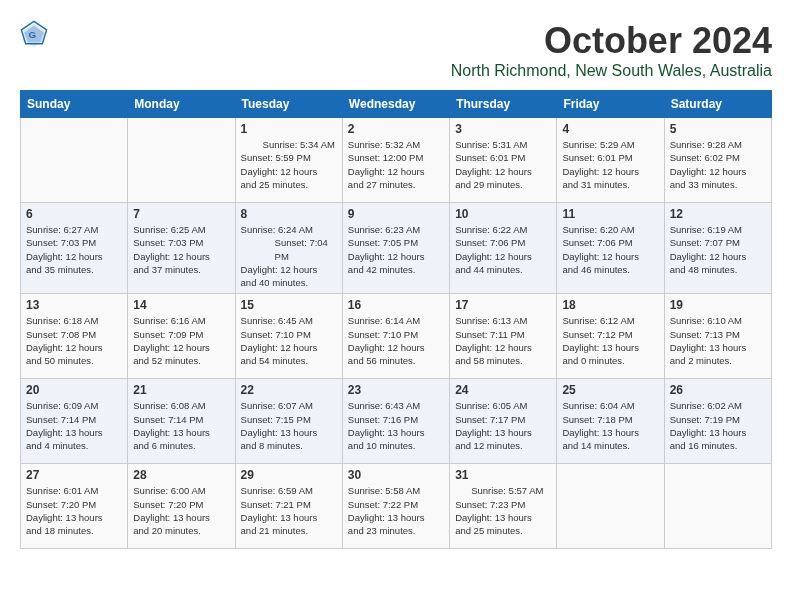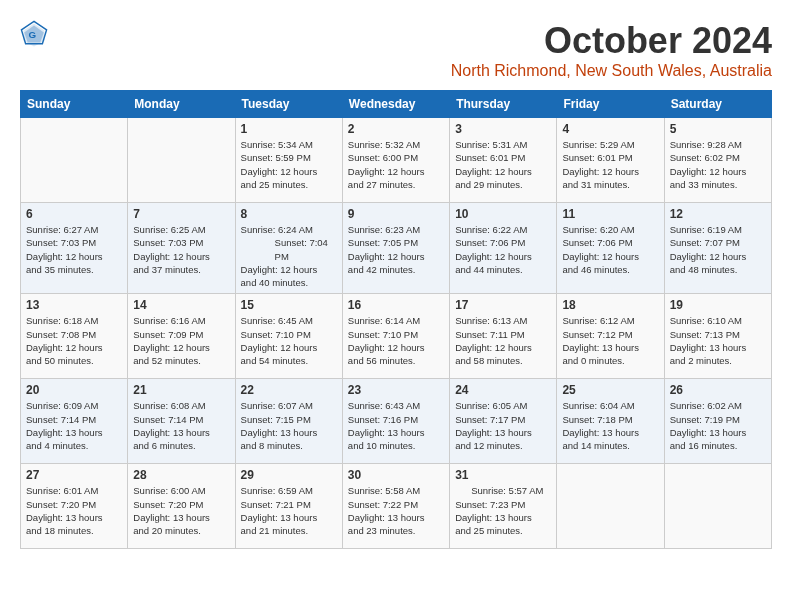--- a/index.html
+++ b/index.html
@@ -34,21 +34,21 @@
     .title-section {
       text-align: right;
     }
     .calendar-title {
       font-size: 36px;
       font-weight: bold;
       color: #333;
     }
     .calendar-subtitle {
       font-size: 16px;
-      color: #c2410c;
+      color: #14532d;
     }
     table {
       width: 100%;
       border-collapse: collapse;
       table-layout: fixed;
     }
     thead tr th {
       background-color: #1a6bb5;
       color: white;
       font-size: 12px;
@@ -111,29 +111,29 @@
         <th>Friday</th>
         <th>Saturday</th>
       </tr>
   </thead>
   <tbody id="calendar-body">
   <tr>
         <td class="empty-cell"></td>
         <td class="empty-cell"></td>
         <td>
           <span class="day-number">1</span>
-          <div style="line-height: 1.4;">Sunrise: 5:34 AM</div>
+          <div style="line-height: 1.4; margin-left: 22px;">Sunrise: 5:34 AM</div>
           <div style="line-height: 1.4;">Sunset: 5:59 PM</div>
           <div style="line-height: 1.4;">Daylight: 12 hours</div>
           <div style="line-height: 1.4;">and 25 minutes.</div>
         </td>
         <td>
           <span class="day-number">2</span>
           <div style="line-height: 1.4;">Sunrise: 5:32 AM</div>
-          <div style="line-height: 1.4;">Sunset: 6:00 PM</div>
+          <div style="line-height: 1.4;">Sunset: 12:00 PM</div>
           <div style="line-height: 1.4;">Daylight: 12 hours</div>
           <div style="line-height: 1.4;">and 27 minutes.</div>
         </td>
         <td>
           <span class="day-number">3</span>
           <div style="line-height: 1.4;">Sunrise: 5:31 AM</div>
           <div style="line-height: 1.4;">Sunset: 6:01 PM</div>
           <div style="line-height: 1.4;">Daylight: 12 hours</div>
           <div style="line-height: 1.4;">and 29 minutes.</div>
         </td>

